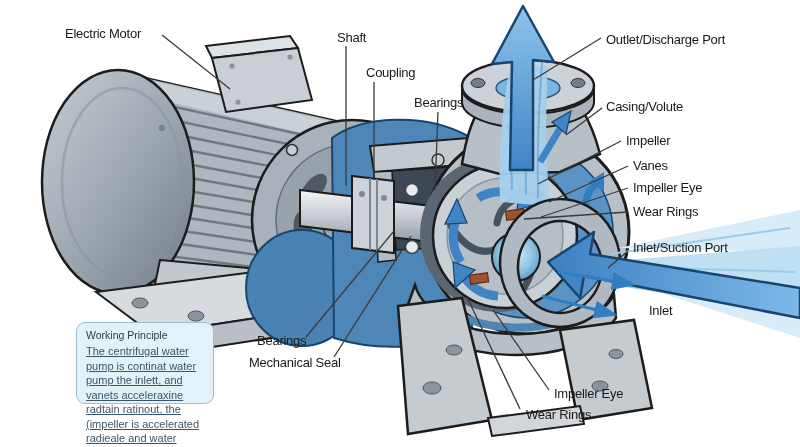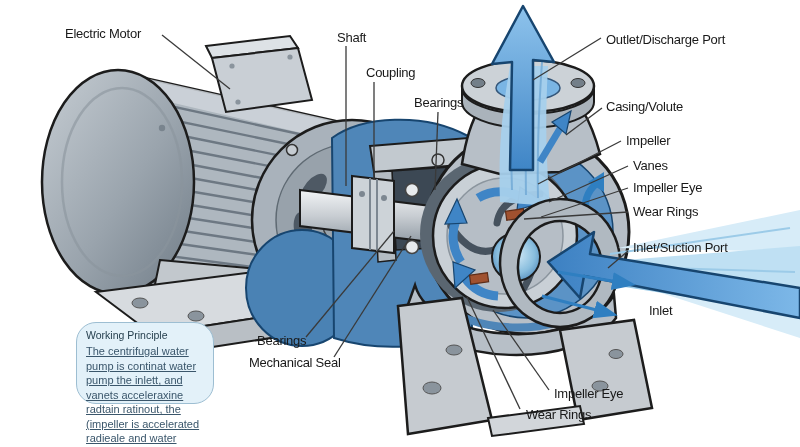--- a/index.html
+++ b/index.html
@@ -8,21 +8,21 @@
     font-family:"Liberation Sans", sans-serif;
   }
   svg{position:absolute;left:0;top:0;}
   .lbl{
     font-family:"Liberation Sans", sans-serif;
     font-size:13px;letter-spacing:-0.25px;fill:#191919;
   }
   .leader{stroke:#3a3a3a;stroke-width:1.3;fill:none;}
   .infobox{
     position:absolute;left:76px;top:322px;width:138px;height:82px;
-    background:#e3f1f9;border:1.5px solid #9dbed2;border-radius:20px;
+    background:#e3f1f9;border:1.5px solid #9dbed2;border-radius:9px;
     padding:6px 9px;box-sizing:border-box;
   }
   .infobox-title{font-size:10.5px;font-weight:500;color:#27404f;margin-bottom:3px;}
   .infobox-body{font-size:11px;line-height:1.32;color:#3a566b;text-decoration:underline;}
 </style>
 </head>
 <body>
 
 <svg width="800" height="447" viewBox="0 0 800 447">
   <defs>

